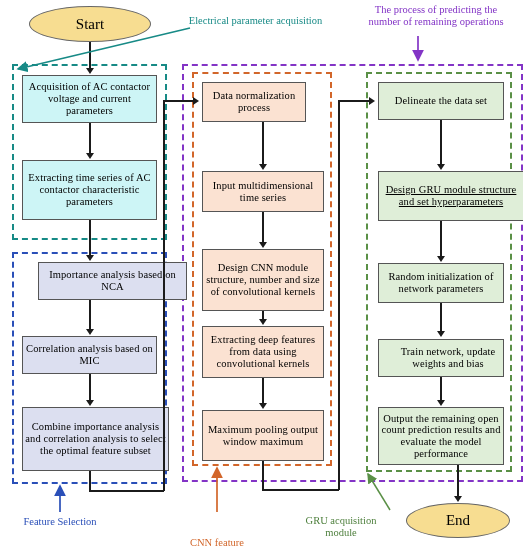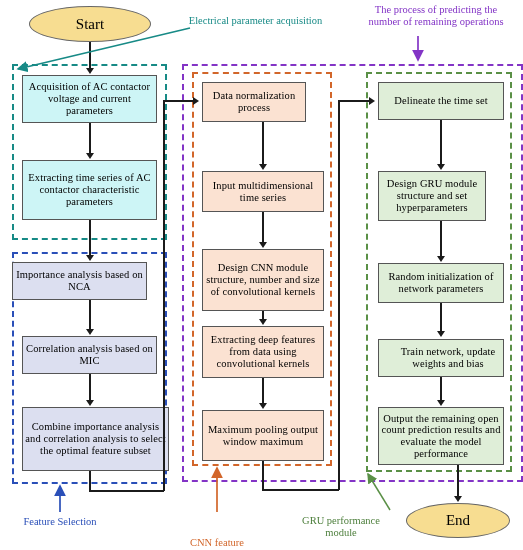--- a/index.html
+++ b/index.html
@@ -76,39 +76,39 @@
   </div>
 
   <div class="term" style="left:29px;top:6px;width:122px;height:36px;">
     <span>Start</span>
   </div>
 
   <div class="box cyan" style="left:22px;top:75px;width:135px;height:48px;">Acquisition of AC contactor voltage and current parameters</div>
 
   <div class="box cyan" style="left:22px;top:160px;width:135px;height:60px;">Extracting time series of AC contactor characteristic parameters</div>
 
-  <div class="box lav" style="left:12px;top:262px;width:135px;height:38px;">Importance analysis based on NCA</div>
+  <div class="box lav" style="left:38px;top:262px;width:149px;height:38px;">Importance analysis based on NCA</div>
 
   <div class="box lav" style="left:22px;top:336px;width:135px;height:38px;">Correlation analysis based on MIC</div>
 
   <div class="box lav" style="left:22px;top:407px;width:147px;height:64px;">Combine importance analysis and correlation analysis to select the optimal feature subset</div>
 
   <div class="box peach" style="left:202px;top:82px;width:104px;height:40px;">Data normalization process</div>
 
   <div class="box peach" style="left:202px;top:171px;width:122px;height:41px;">Input multidimensional time series</div>
 
   <div class="box peach" style="left:202px;top:249px;width:122px;height:62px;">Design CNN module structure, number and size of convolutional kernels</div>
 
   <div class="box peach" style="left:202px;top:326px;width:122px;height:52px;">Extracting deep features from data using convolutional kernels</div>
 
   <div class="box peach" style="left:202px;top:410px;width:122px;height:51px;">Maximum pooling output window maximum</div>
 
-  <div class="box green" style="left:378px;top:82px;width:126px;height:38px;">Delineate the time set</div>
-
-  <div class="box green" style="left:378px;top:171px;width:108px;height:50px;">Design GRU module structure and set hyperparameters</div>
+  <div class="box green" style="left:378px;top:82px;width:126px;height:38px;">Delineate the data set</div>
+
+  <div class="box green" style="left:378px;top:171px;width:146px;height:50px;text-decoration:underline;">Design GRU module structure and set hyperparameters</div>
 
   <div class="box green" style="left:378px;top:263px;width:126px;height:40px;">Random initialization of network parameters</div>
 
   <div class="box green" style="left:378px;top:339px;width:126px;height:38px;padding-left:16px;">Train network, update weights and bias</div>
 
   <div class="box green" style="left:378px;top:407px;width:126px;height:58px;">Output the remaining open count prediction results and evaluate the model performance</div>
 
   <div class="ln lnv" style="left:89px;top:42px;height:27px;"></div>
   <div class="arrD" style="left:86px;top:68px;"></div>
 
@@ -196,16 +196,16 @@
   <div class="note teal" style="left:168px;top:15px;width:175px;">Electrical parameter acquisition</div>
 
   <div class="note purple" style="left:350px;top:4px;width:172px;">The process of predicting the
 number of remaining operations</div>
 
   <div class="note blue" style="left:8px;top:516px;width:104px;">Feature Selection</div>
 
   <div class="note orange" style="left:168px;top:537px;width:98px;">CNN feature
 extraction module</div>
 
-  <div class="note green" style="left:282px;top:515px;width:118px;">GRU performance
+  <div class="note green" style="left:282px;top:515px;width:118px;">GRU acquisition
 module</div>
 
 </div>
 
 </body></html>

